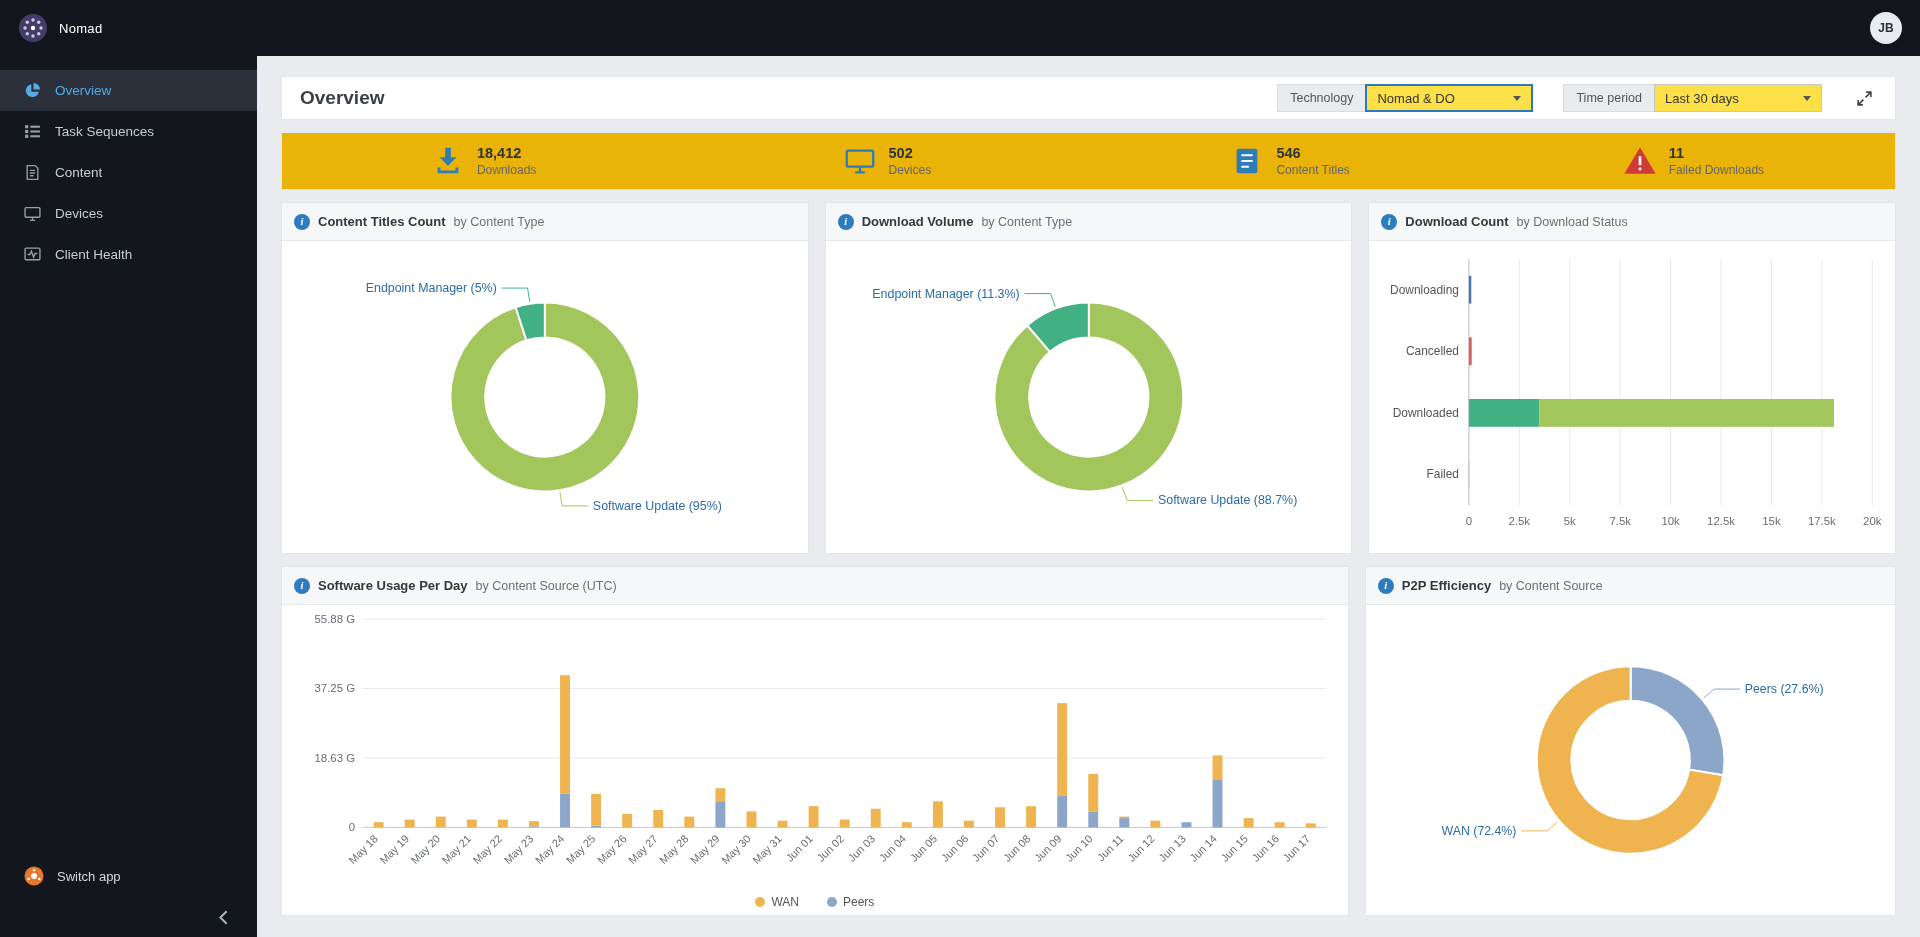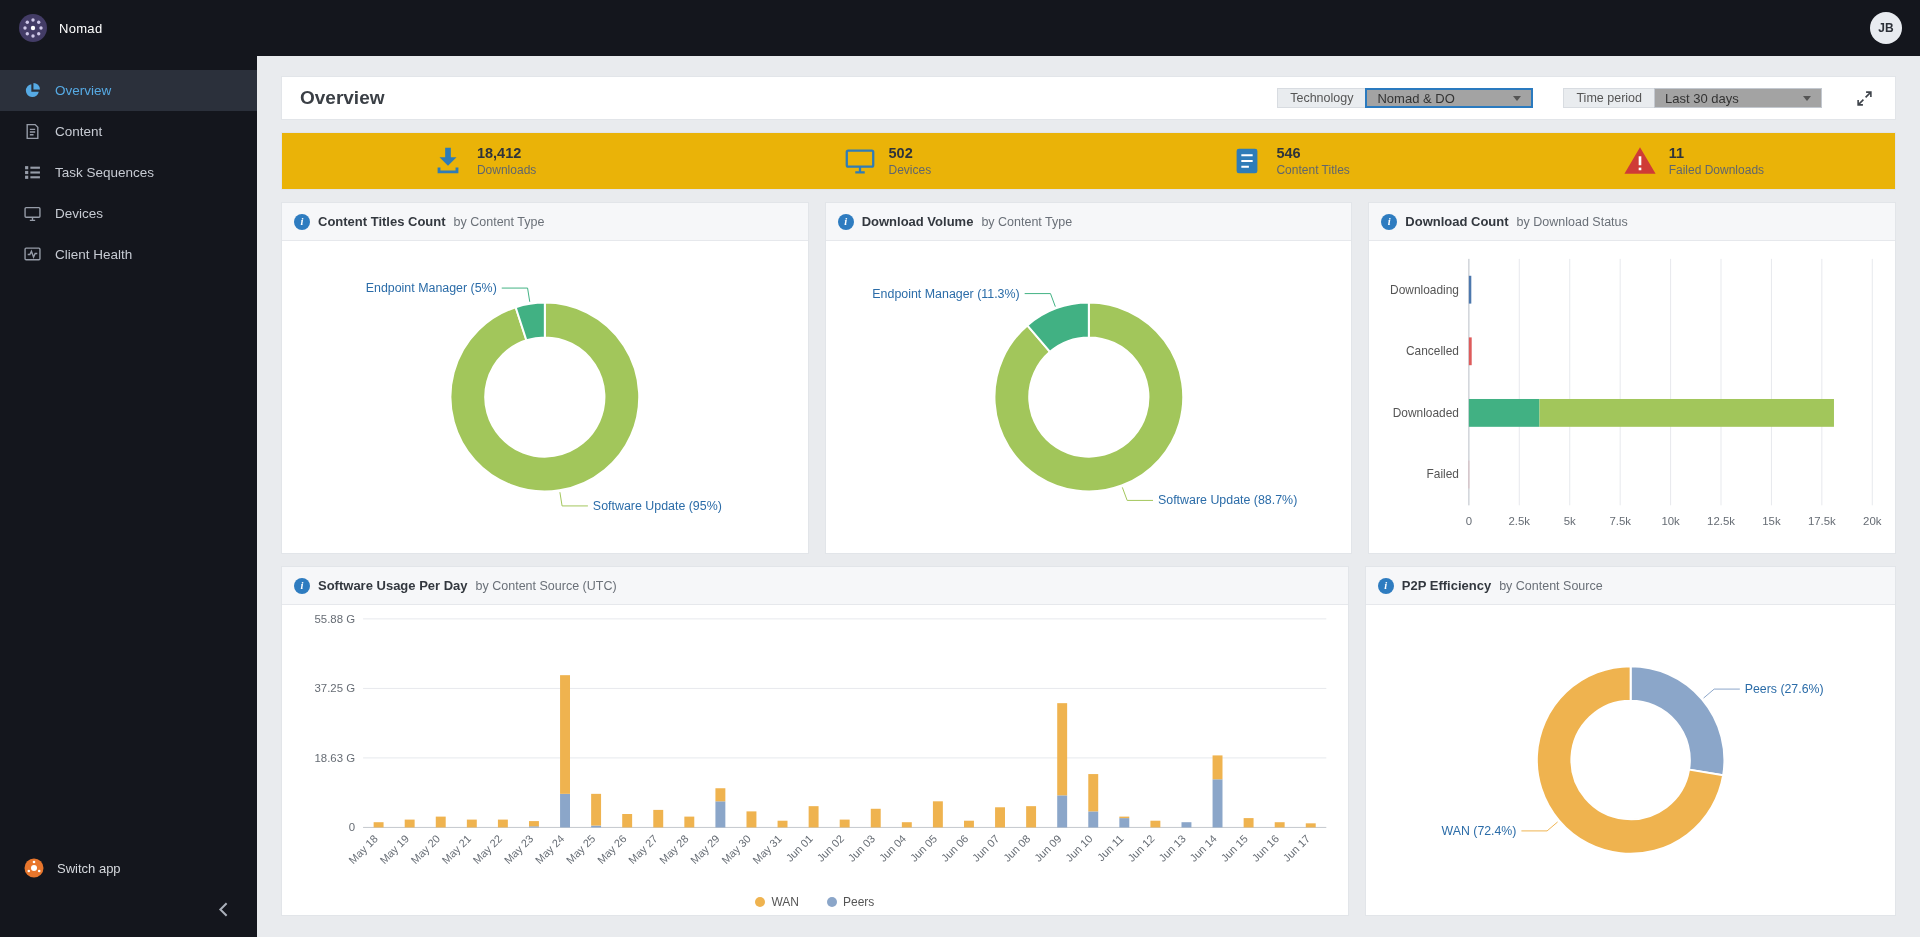--- a/index.html
+++ b/index.html
@@ -12,33 +12,33 @@
   .brand-name{color:#fff;font-size:13px;letter-spacing:.3px}
   .avatar{width:32px;height:32px;border-radius:50%;background:#e8ebf0;color:#2c3038;font-size:12px;font-weight:bold;display:flex;align-items:center;justify-content:center;cursor:pointer}
 
   
   .shell{position:fixed;top:56px;left:0;right:0;bottom:0;display:flex}
   .sidebar{width:257px;background:#14161d;display:flex;flex-direction:column;justify-content:space-between;padding-top:14px;flex:none}
   .nav-item{height:41px;display:flex;align-items:center;gap:14px;padding:0 24px;color:#c7cbd3;font-size:13.5px;cursor:pointer}
   .nav-item svg{width:17px;height:17px;flex:none;color:#969ca8}
   .nav-item.active{background:#2b303b;color:#56aae4}
   .nav-item.active svg{color:#56aae4}
-  .sidebar-bottom{padding-bottom:8px}
+  .sidebar-bottom{}
   .switch-app{display:flex;align-items:center;gap:13px;padding:12px 24px;color:#d5d8dd;font-size:13px;cursor:pointer}
   .collapse-row{display:flex;justify-content:flex-end;padding:12px 28px}
   .collapse{cursor:pointer;display:flex}
 
   
   .main{flex:1;padding:20px 24px;overflow:hidden}
   .page-header{background:#fff;height:44px;display:flex;align-items:center;justify-content:space-between;padding:0 18px;border:1px solid #e2e5e9}
   .page-title{font-size:19px;color:#3a3f45;font-weight:bold}
   .controls{display:flex;align-items:center;gap:30px}
-  .ctrl-group{display:flex;align-items:stretch;height:20px}
+  .ctrl-group{display:flex;align-items:stretch;height:28px}
   .ctrl-label{background:#e9ecef;border:1px solid #d8dce1;border-right:none;display:flex;align-items:center;padding:0 12px;font-size:12.5px;color:#555;white-space:nowrap}
-  .select{background:#a3a3a3;border:1px solid #c3c8cf;min-width:168px;display:flex;align-items:center;justify-content:space-between;padding:0 10px;font-size:13px;color:#333;cursor:pointer;gap:8px;white-space:nowrap}
+  .select{background:#fde047;border:1px solid #c3c8cf;min-width:168px;display:flex;align-items:center;justify-content:space-between;padding:0 10px;font-size:13px;color:#333;cursor:pointer;gap:8px;white-space:nowrap}
   .select.focused{border:2px solid #2a7abf}
   .caret{width:0;height:0;border-left:4.5px solid transparent;border-right:4.5px solid transparent;border-top:5.5px solid #555;flex:none}
   .expand-btn{background:none;border:none;cursor:pointer;display:flex;padding:4px}
 
   
   .stats-card{background:#eab308;border:1px solid #e2e5e9;height:58px;margin-top:12px;display:flex;align-items:center}
   .stat{flex:1;display:flex;align-items:center;justify-content:center;gap:12px}
   .stat-text{display:flex;flex-direction:column}
   .stat-value{font-size:14.5px;font-weight:bold;color:#2f343b}
   .stat-label{font-size:12px;color:#60666e;margin-top:2px}
@@ -94,39 +94,39 @@
         <span style="display:flex">
           <svg viewBox="0 0 16 16" fill="currentColor">
               <path d="M6.9 2.1A6.1 6.1 0 1 0 13.9 9.1H6.9z"></path>
               <path d="M8.9 .9a6.1 6.1 0 0 1 6.1 6.1H8.9z"></path>
             </svg>
         </span>
         <span>Overview</span>
       </div>
       <div class="nav-item">
         <span style="display:flex">
-          <svg viewBox="0 0 16 16" fill="none" stroke="currentColor" stroke-width="1.3">
-              <path d="M3 1.5h7.5L13 4v10.5H3z"></path>
-              <path d="M5.5 6h5M5.5 8.5h5M5.5 11h3.5"></path>
-            </svg>
-        </span>
-        <span>Content</span>
-      </div>
-      <div class="nav-item">
-        <span style="display:flex">
           <svg viewBox="0 0 16 16" fill="currentColor">
               <rect x="1" y="2" width="3" height="3"></rect>
               <rect x="1" y="6.5" width="3" height="3"></rect>
               <rect x="1" y="11" width="3" height="3"></rect>
               <rect x="6" y="2.5" width="9" height="2"></rect>
               <rect x="6" y="7" width="9" height="2"></rect>
               <rect x="6" y="11.5" width="9" height="2"></rect>
             </svg>
         </span>
         <span>Task Sequences</span>
+      </div>
+      <div class="nav-item">
+        <span style="display:flex">
+          <svg viewBox="0 0 16 16" fill="none" stroke="currentColor" stroke-width="1.3">
+              <path d="M3 1.5h7.5L13 4v10.5H3z"></path>
+              <path d="M5.5 6h5M5.5 8.5h5M5.5 11h3.5"></path>
+            </svg>
+        </span>
+        <span>Content</span>
       </div>
       <div class="nav-item">
         <span style="display:flex">
           <svg viewBox="0 0 16 16" fill="none" stroke="currentColor" stroke-width="1.3">
               <rect x="1" y="2.5" width="14" height="9" rx="1"></rect>
               <path d="M5.5 14.5h5M8 11.5v3"></path>
             </svg>
         </span>
         <span>Devices</span>
       </div>

